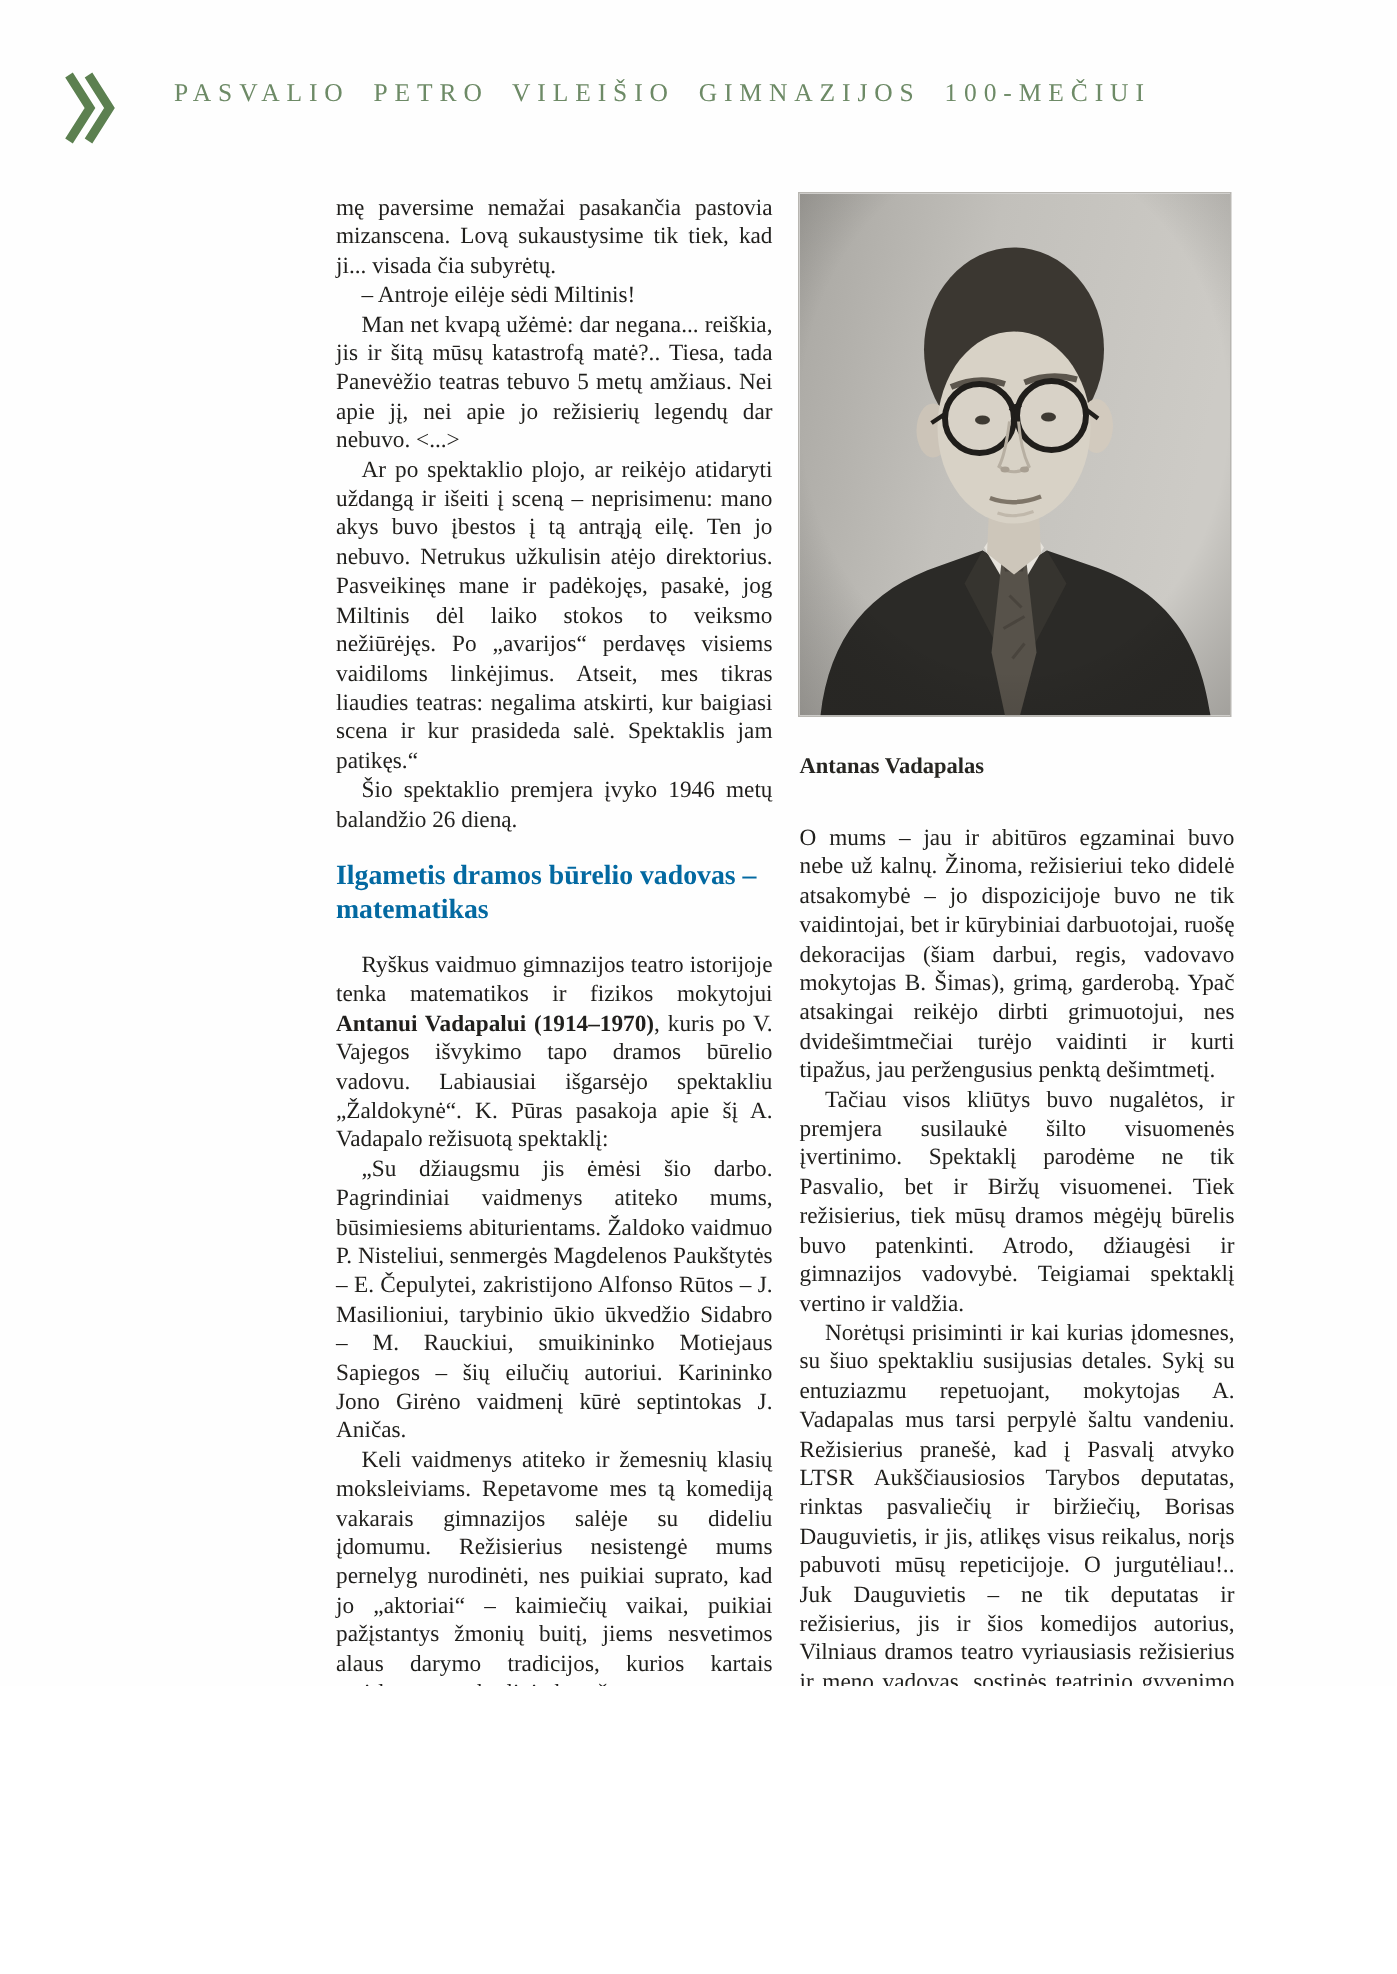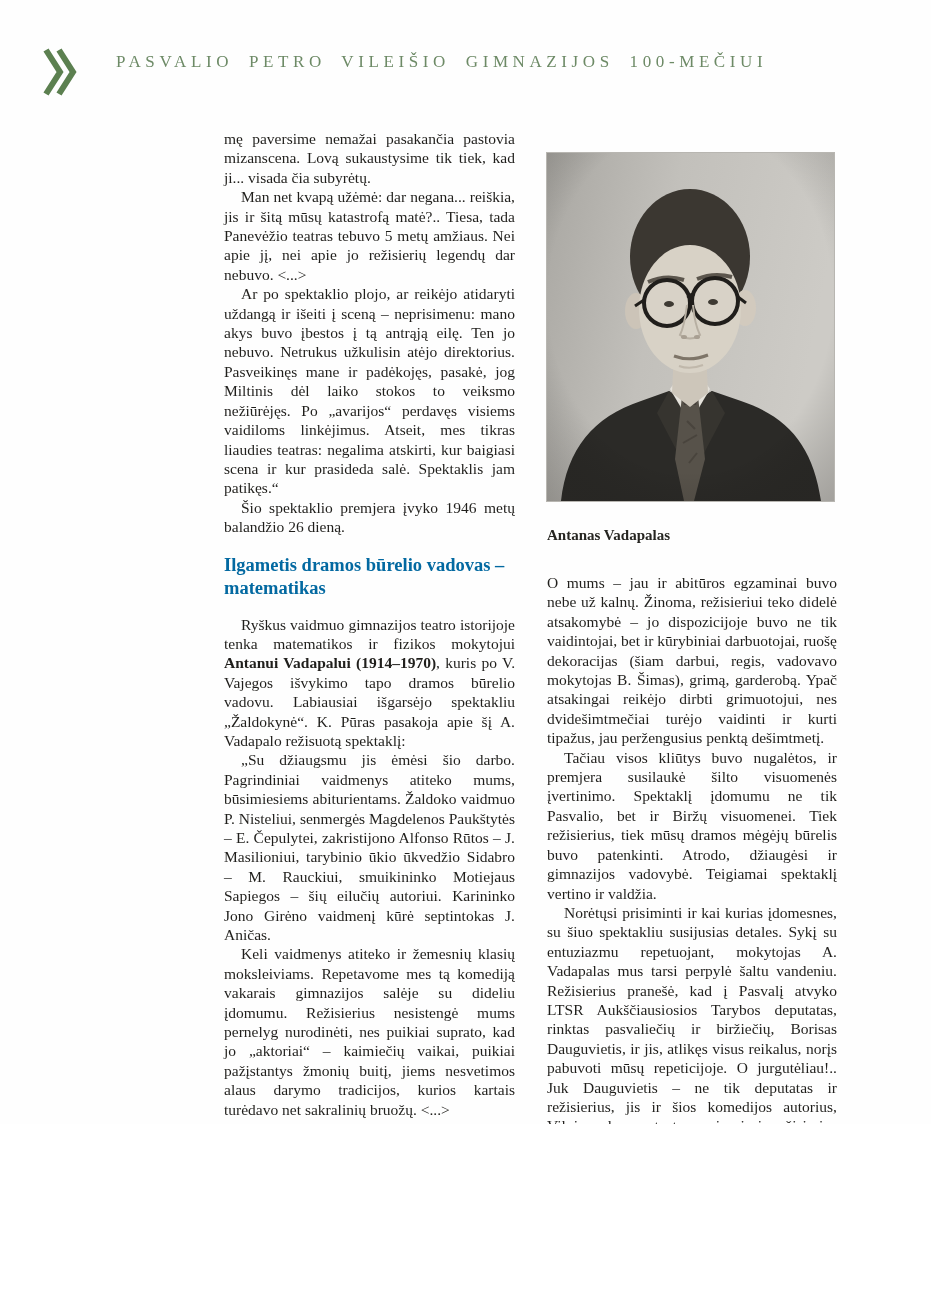--- a/index.html
+++ b/index.html
@@ -11,21 +11,21 @@
   
   .hdr-icon { position:absolute; left:43px; top:47px; }
   .hdr-title {
     position:absolute; left:116px; top:52px;
     font-size:17px; letter-spacing:4.6px; word-spacing:7px;
     color:#6d8a66; white-space:nowrap;
   }
   
   .col { position:absolute; top:129px; }
   .col-left  { left:224px; width:291px; }
-  .col-right { left:547px; width:290px;margin-top:24px; }
+  .col-right { left:533px; width:290px; }
   .coltext p {
     margin:0; text-align:justify; font-size:15.5px; line-height:19.4px;
     color:#201f1c;
   }
   .coltext p.indent { text-indent:17px; }
   .section-heading {
     font-size:18.5px; line-height:23px; font-weight:bold; color:#0369a1;
     margin:17px 0 15px 0;
   }
   
@@ -49,20 +49,21 @@
 
   <svg class="hdr-icon" width="34" height="50" viewBox="0 0 34 50">
     <polyline points="3,3 17,25 3,47" fill="none" stroke="#5c8050" stroke-width="6"></polyline>
     <polyline points="16,3 30,25 16,47" fill="none" stroke="#5c8050" stroke-width="6"></polyline>
   </svg>
   <div class="hdr-title">PASVALIO PETRO VILEIŠIO GIMNAZIJOS 100-MEČIUI</div>
 
   <section class="col col-left">
     <div class="coltext">
         <p class="noindent"><span>mę paversime nemažai pasakančia pastovia mizanscena. Lovą sukaustysime tik tiek, kad ji... visada čia subyrėtų.</span></p>
+        <p class="indent"><span>– Antroje eilėje sėdi Miltinis!</span></p>
         <p class="indent"><span>Man net kvapą užėmė: dar negana... reiškia, jis ir šitą mūsų katastrofą matė?.. Tiesa, tada Panevėžio teatras tebuvo 5 metų amžiaus. Nei apie jį, nei apie jo režisierių legendų dar nebuvo. &lt;...&gt;</span></p>
         <p class="indent"><span>Ar po spektaklio plojo, ar reikėjo atidaryti uždangą ir išeiti į sceną – neprisimenu: mano akys buvo įbestos į tą antrąją eilę. Ten jo nebuvo. Netrukus užkulisin atėjo direktorius. Pasveikinęs mane ir padėkojęs, pasakė, jog Miltinis dėl laiko stokos to veiksmo nežiūrėjęs. Po „avarijos“ perdavęs visiems vaidiloms linkėjimus. Atseit, mes tikras liaudies teatras: negalima atskirti, kur baigiasi scena ir kur prasideda salė. Spektaklis jam patikęs.“</span></p>
         <p class="indent"><span>Šio spektaklio premjera įvyko 1946 metų balandžio 26 dieną.</span></p>
       </div>
     <h2 class="section-heading">Ilgametis dramos būrelio vadovas – matematikas</h2>
     <div class="coltext">
         <p class="indent"><span>Ryškus vaidmuo gimnazijos teatro istorijoje tenka matematikos ir fizikos mokytojui </span><b>Antanui Vadapalui (1914–1970)</b><span>, kuris po V. Vajegos išvykimo tapo dramos būrelio vadovu. Labiausiai išgarsėjo spektakliu „Žaldokynė“. K. Pūras pasakoja apie šį A. Vadapalo režisuotą spektaklį:</span></p>
         <p class="indent"><span>„Su džiaugsmu jis ėmėsi šio darbo. Pagrindiniai vaidmenys atiteko mums, būsimiesiems abiturientams. Žaldoko vaidmuo P. Nisteliui, senmergės Magdelenos Paukštytės – E. Čepulytei, zakristijono Alfonso Rūtos – J. Masilioniui, tarybinio ūkio ūkvedžio Sidabro – M. Rauckiui, smuikininko Motiejaus Sapiegos – šių eilučių autoriui. Karininko Jono Girėno vaidmenį kūrė septintokas J. Aničas.</span></p>
         <p class="indent"><span>Keli vaidmenys atiteko ir žemesnių klasių moksleiviams. Repetavome mes tą komediją vakarais gimnazijos salėje su dideliu įdomumu. Režisierius nesistengė mums pernelyg nurodinėti, nes puikiai suprato, kad jo „aktoriai“ – kaimiečių vaikai, puikiai pažįstantys žmonių buitį, jiems nesvetimos alaus darymo tradicijos, kurios kartais turėdavo net sakralinių bruožų. &lt;...&gt;</span></p>
         <p class="indent"><span>Po repeticijų, kurios tęsdavosi iki išnaktų, mažai likdavo laiko ir pamokoms paruošti.</span></p>
@@ -123,21 +124,21 @@
 
         <path d="M127 203 Q143 209 161 202" stroke="#7e7568" stroke-width="3" fill="none"></path>
         <path d="M132 213 Q143 217 156 212" stroke="#c0b8ab" stroke-width="2" fill="none"></path>
 
         <rect width="287" height="348" fill="url(#vig)"></rect>
       </svg>
     </figure>
     <div class="photo-caption">Antanas Vadapalas</div>
     <div class="coltext">
         <p class="noindent"><span>O mums – jau ir abitūros egzaminai buvo nebe už kalnų. Žinoma, režisieriui teko didelė atsakomybė – jo dispozicijoje buvo ne tik vaidintojai, bet ir kūrybiniai darbuotojai, ruošę dekoracijas (šiam darbui, regis, vadovavo mokytojas B. Šimas), grimą, garderobą. Ypač atsakingai reikėjo dirbti grimuotojui, nes dvidešimtmečiai turėjo vaidinti ir kurti tipažus, jau peržengusius penktą dešimtmetį.</span></p>
-        <p class="indent"><span>Tačiau visos kliūtys buvo nugalėtos, ir premjera susilaukė šilto visuomenės įvertinimo. Spektaklį įdomumu ne tik Pasvalio, bet ir Biržų visuomenei. Tiek režisierius, tiek mūsų dramos mėgėjų būrelis buvo patenkinti. Atrodo, džiaugėsi ir gimnazijos vadovybė. Teigiamai spektaklį vertino ir valdžia.</span></p>
+        <p class="indent"><span>Tačiau visos kliūtys buvo nugalėtos, ir premjera susilaukė šilto visuomenės įvertinimo. Spektaklį parodėme ne tik Pasvalio, bet ir Biržų visuomenei. Tiek režisierius, tiek mūsų dramos mėgėjų būrelis buvo patenkinti. Atrodo, džiaugėsi ir gimnazijos vadovybė. Teigiamai spektaklį vertino ir valdžia.</span></p>
         <p class="indent"><span>Norėtųsi prisiminti ir kai kurias įdomesnes, su šiuo spektakliu susijusias detales. Sykį su entuziazmu repetuojant, mokytojas A. Vadapalas mus tarsi perpylė šaltu vandeniu. Režisierius pranešė, kad į Pasvalį atvyko LTSR Aukščiausiosios Tarybos deputatas, rinktas pasvaliečių ir biržiečių, Borisas Dauguvietis, ir jis, atlikęs visus reikalus, norįs pabuvoti mūsų repeticijoje. O jurgutėliau!.. Juk Dauguvietis – ne tik deputatas ir režisierius, jis ir šios komedijos autorius, Vilniaus dramos teatro vyriausiasis režisierius ir meno vadovas, sostinės teatrinio gyvenimo įžymybė. Visiems vaidintojams apmirė blusos, kai vakaro prietemyje įėjo svečias į gimnazijos salę, o scenoje jau buvo paruoš-</span></p>
       </div>
   </section>
 
   <div class="footer">
     <div class="frow">
       <span class="fnum">2020</span>
       <span class="fcaps fgreen">Šiaurietiški</span>
     </div>
     <div class="frow">

